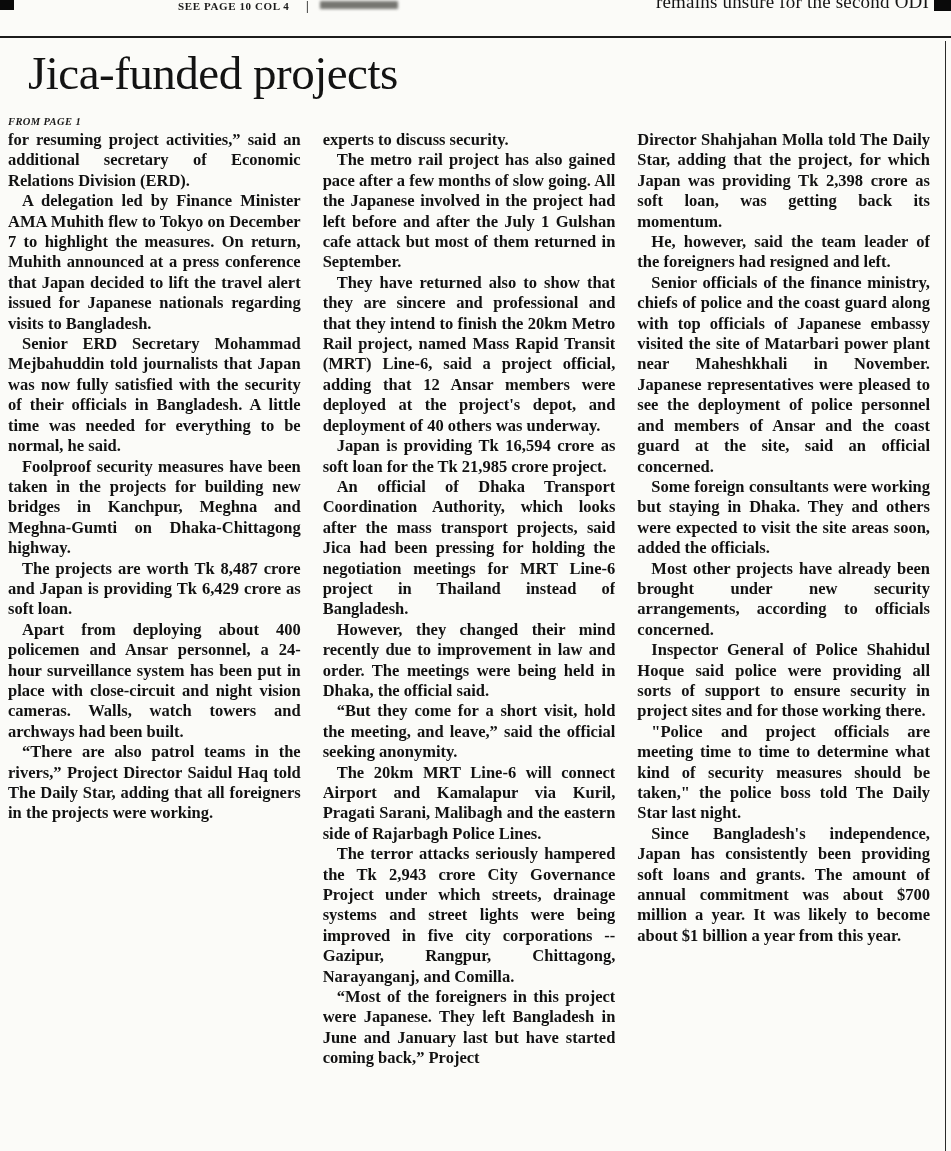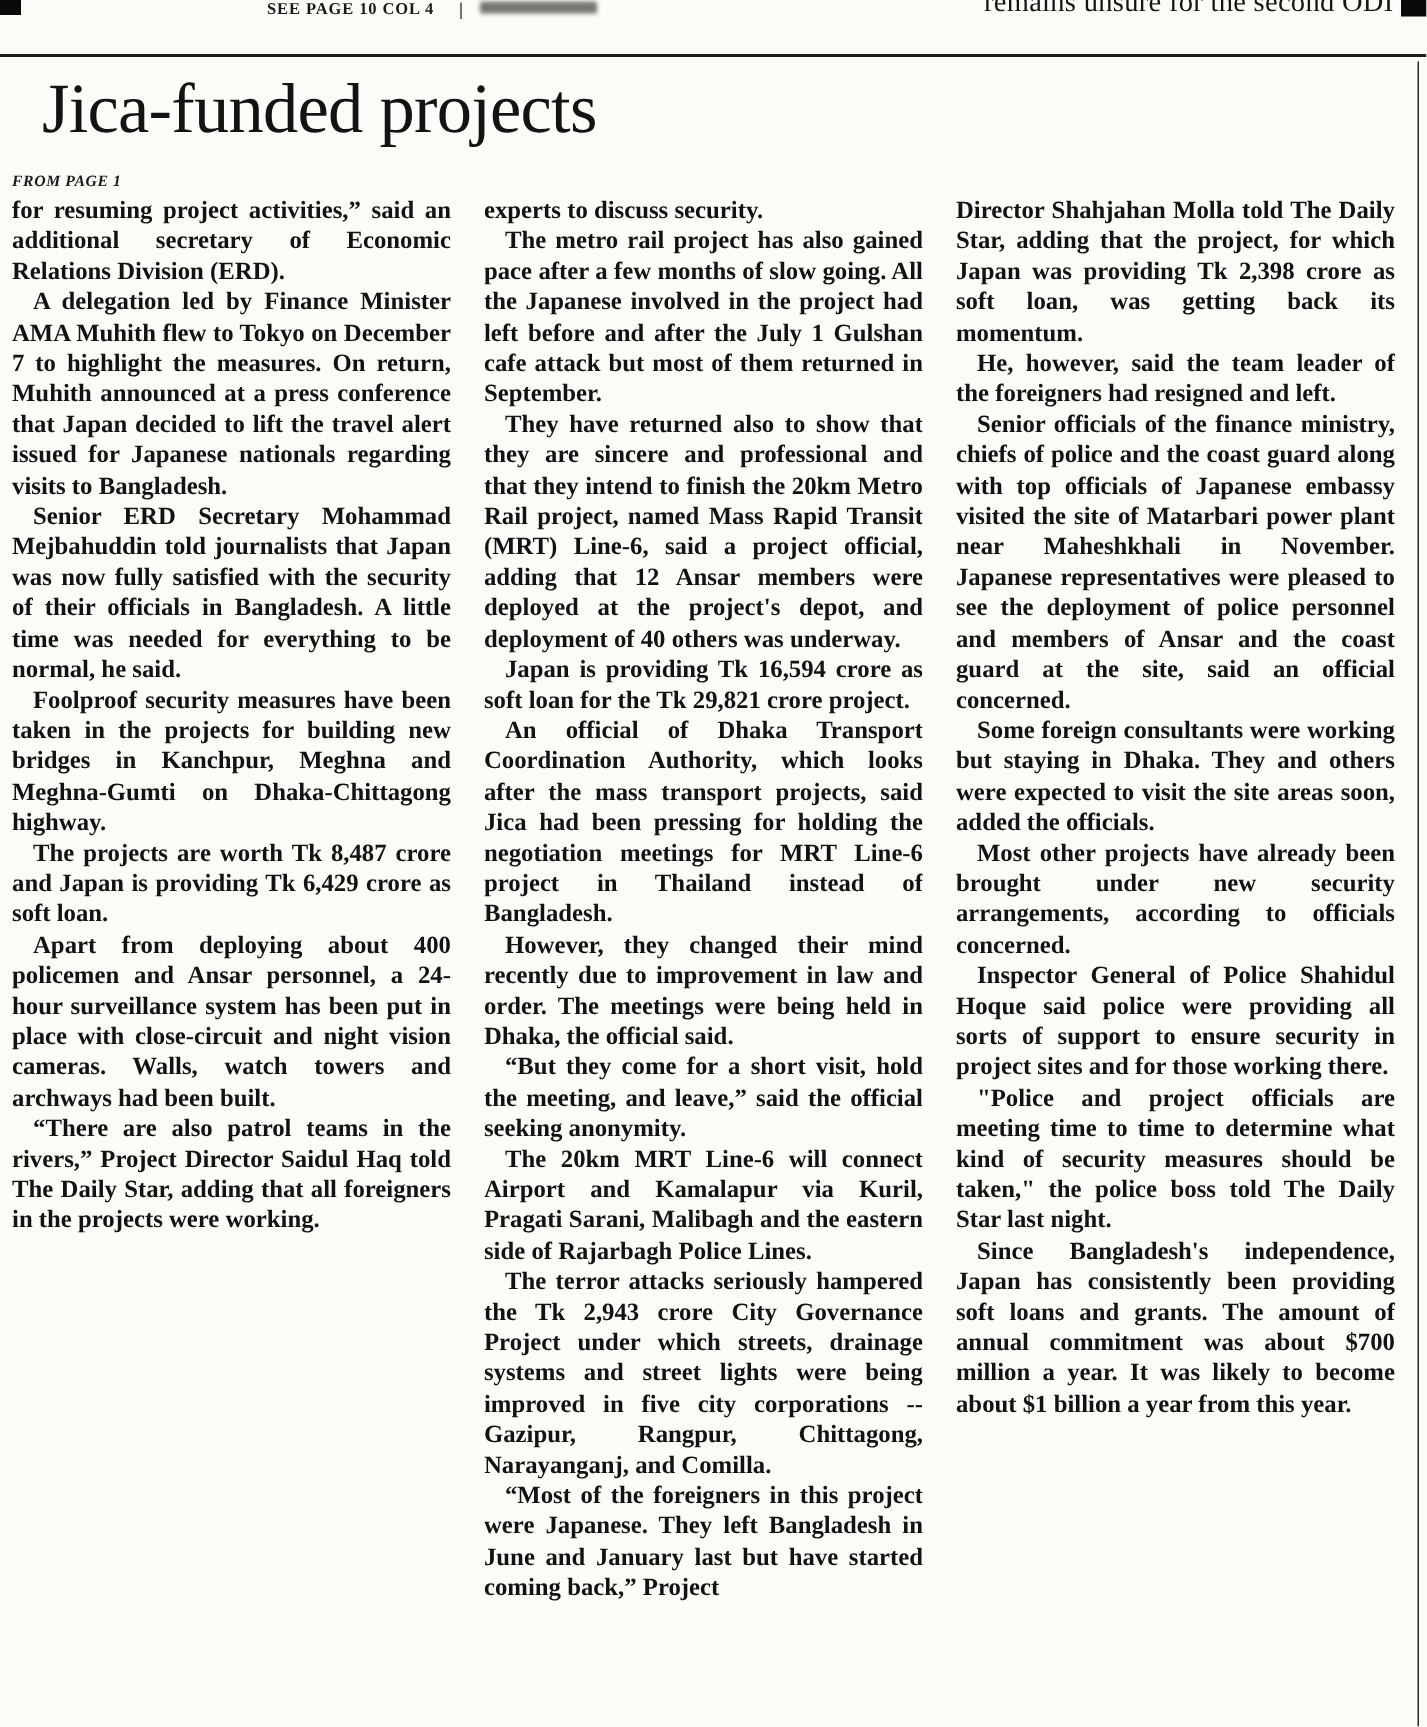--- a/index.html
+++ b/index.html
@@ -115,21 +115,21 @@
         <p>Senior ERD Secretary Mohammad Mejbahuddin told journalists that Japan was now fully satisfied with the security of their officials in Bangladesh. A little time was needed for everything to be normal, he said.</p>
         <p>Foolproof security measures have been taken in the projects for building new bridges in Kanchpur, Meghna and Meghna-Gumti on Dhaka-Chittagong highway.</p>
         <p>The projects are worth Tk 8,487 crore and Japan is providing Tk 6,429 crore as soft loan.</p>
         <p>Apart from deploying about 400 policemen and Ansar personnel, a 24-hour surveillance system has been put in place with close-circuit and night vision cameras. Walls, watch towers and archways had been built.</p>
         <p>“There are also patrol teams in the rivers,” Project Director Saidul Haq told The Daily Star, adding that all foreigners in the projects were working.</p>
       </div>
     <div class="column">
         <p class="continued">experts to discuss security.</p>
         <p>The metro rail project has also gained pace after a few months of slow going. All the Japanese involved in the project had left before and after the July 1 Gulshan cafe attack but most of them returned in September.</p>
         <p>They have returned also to show that they are sincere and professional and that they intend to finish the 20km Metro Rail project, named Mass Rapid Transit (MRT) Line-6, said a project official, adding that 12 Ansar members were deployed at the project's depot, and deployment of 40 others was underway.</p>
-        <p>Japan is providing Tk 16,594 crore as soft loan for the Tk 29,821 crore project.</p>
+        <p>Japan is providing Tk 16,594 crore as soft loan for the Tk 21,985 crore project.</p>
         <p>An official of Dhaka Transport Coordination Authority, which looks after the mass transport projects, said Jica had been pressing for holding the negotiation meetings for MRT Line-6 project in Thailand instead of Bangladesh.</p>
         <p>However, they changed their mind recently due to improvement in law and order. The meetings were being held in Dhaka, the official said.</p>
         <p>“But they come for a short visit, hold the meeting, and leave,” said the official seeking anonymity.</p>
         <p>The 20km MRT Line-6 will connect Airport and Kamalapur via Kuril, Pragati Sarani, Malibagh and the eastern side of Rajarbagh Police Lines.</p>
         <p>The terror attacks seriously hampered the Tk 2,943 crore City Governance Project under which streets, drainage systems and street lights were being improved in five city corporations -- Gazipur, Rangpur, Chittagong, Narayanganj, and Comilla.</p>
         <p>“Most of the foreigners in this project were Japanese. They left Bangladesh in June and January last but have started coming back,” Project</p>
       </div>
     <div class="column">
         <p class="continued">Director Shahjahan Molla told The Daily Star, adding that the project, for which Japan was providing Tk 2,398 crore as soft loan, was getting back its momentum.</p>
         <p>He, however, said the team leader of the foreigners had resigned and left.</p>

